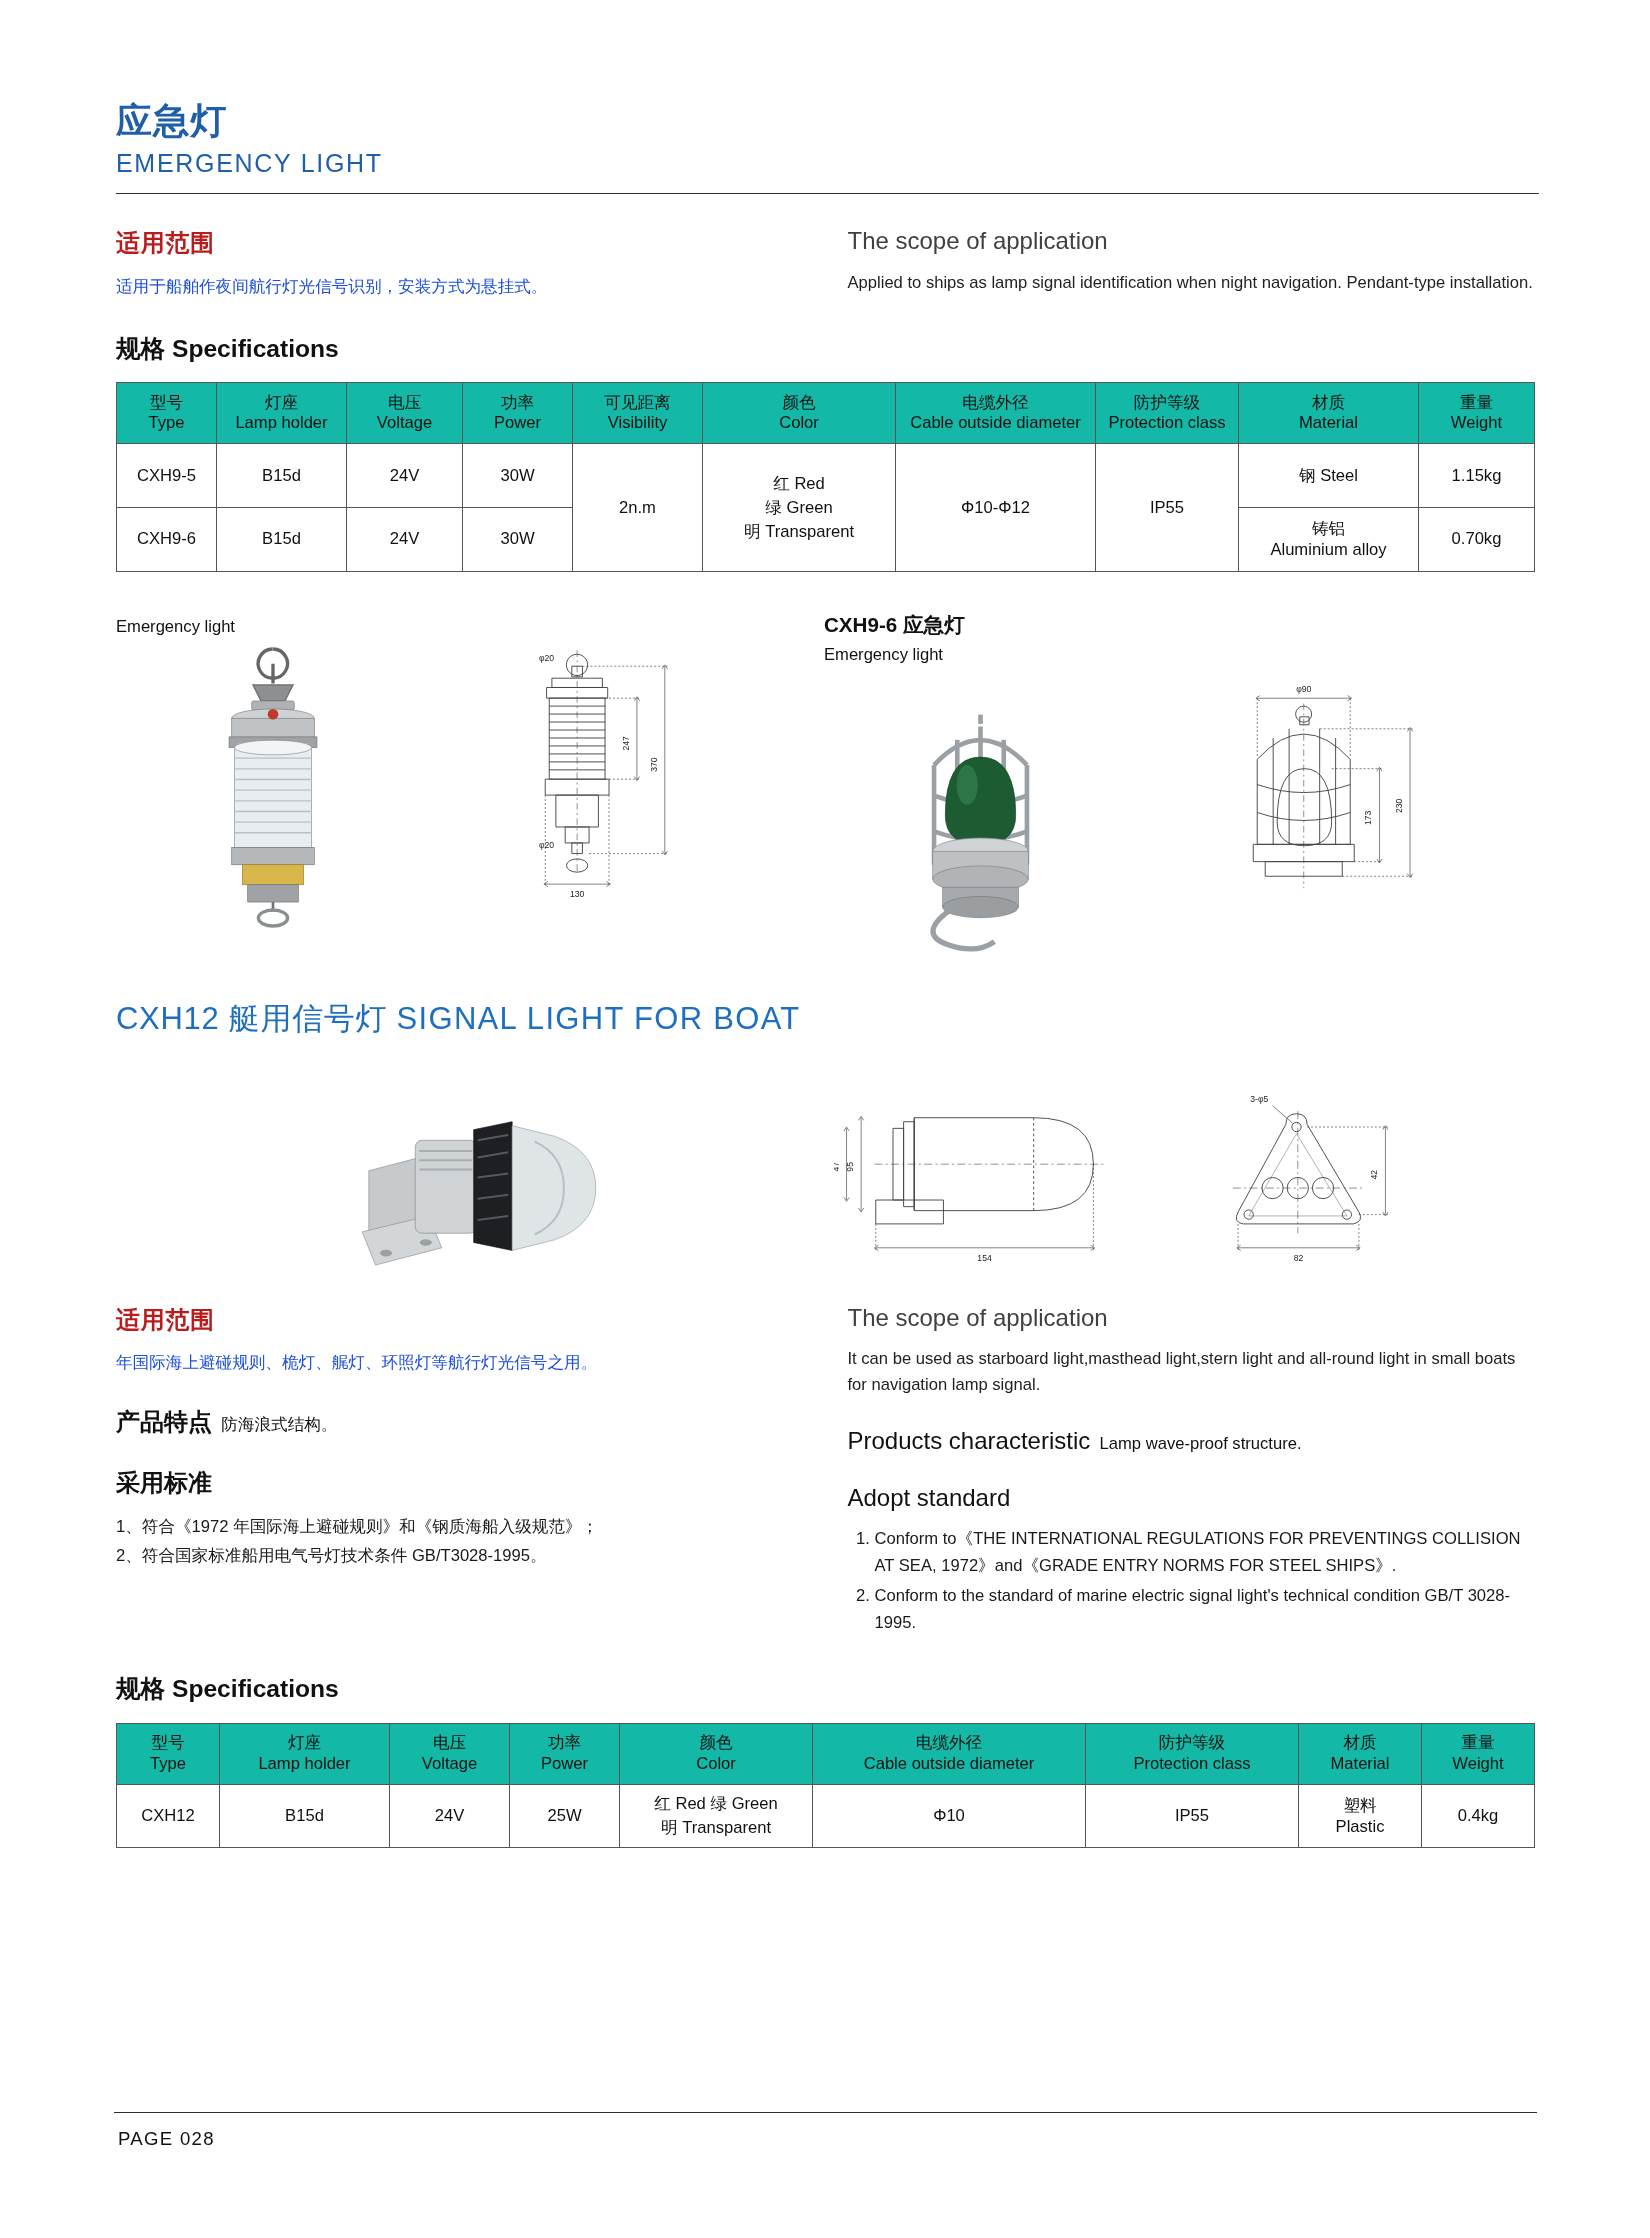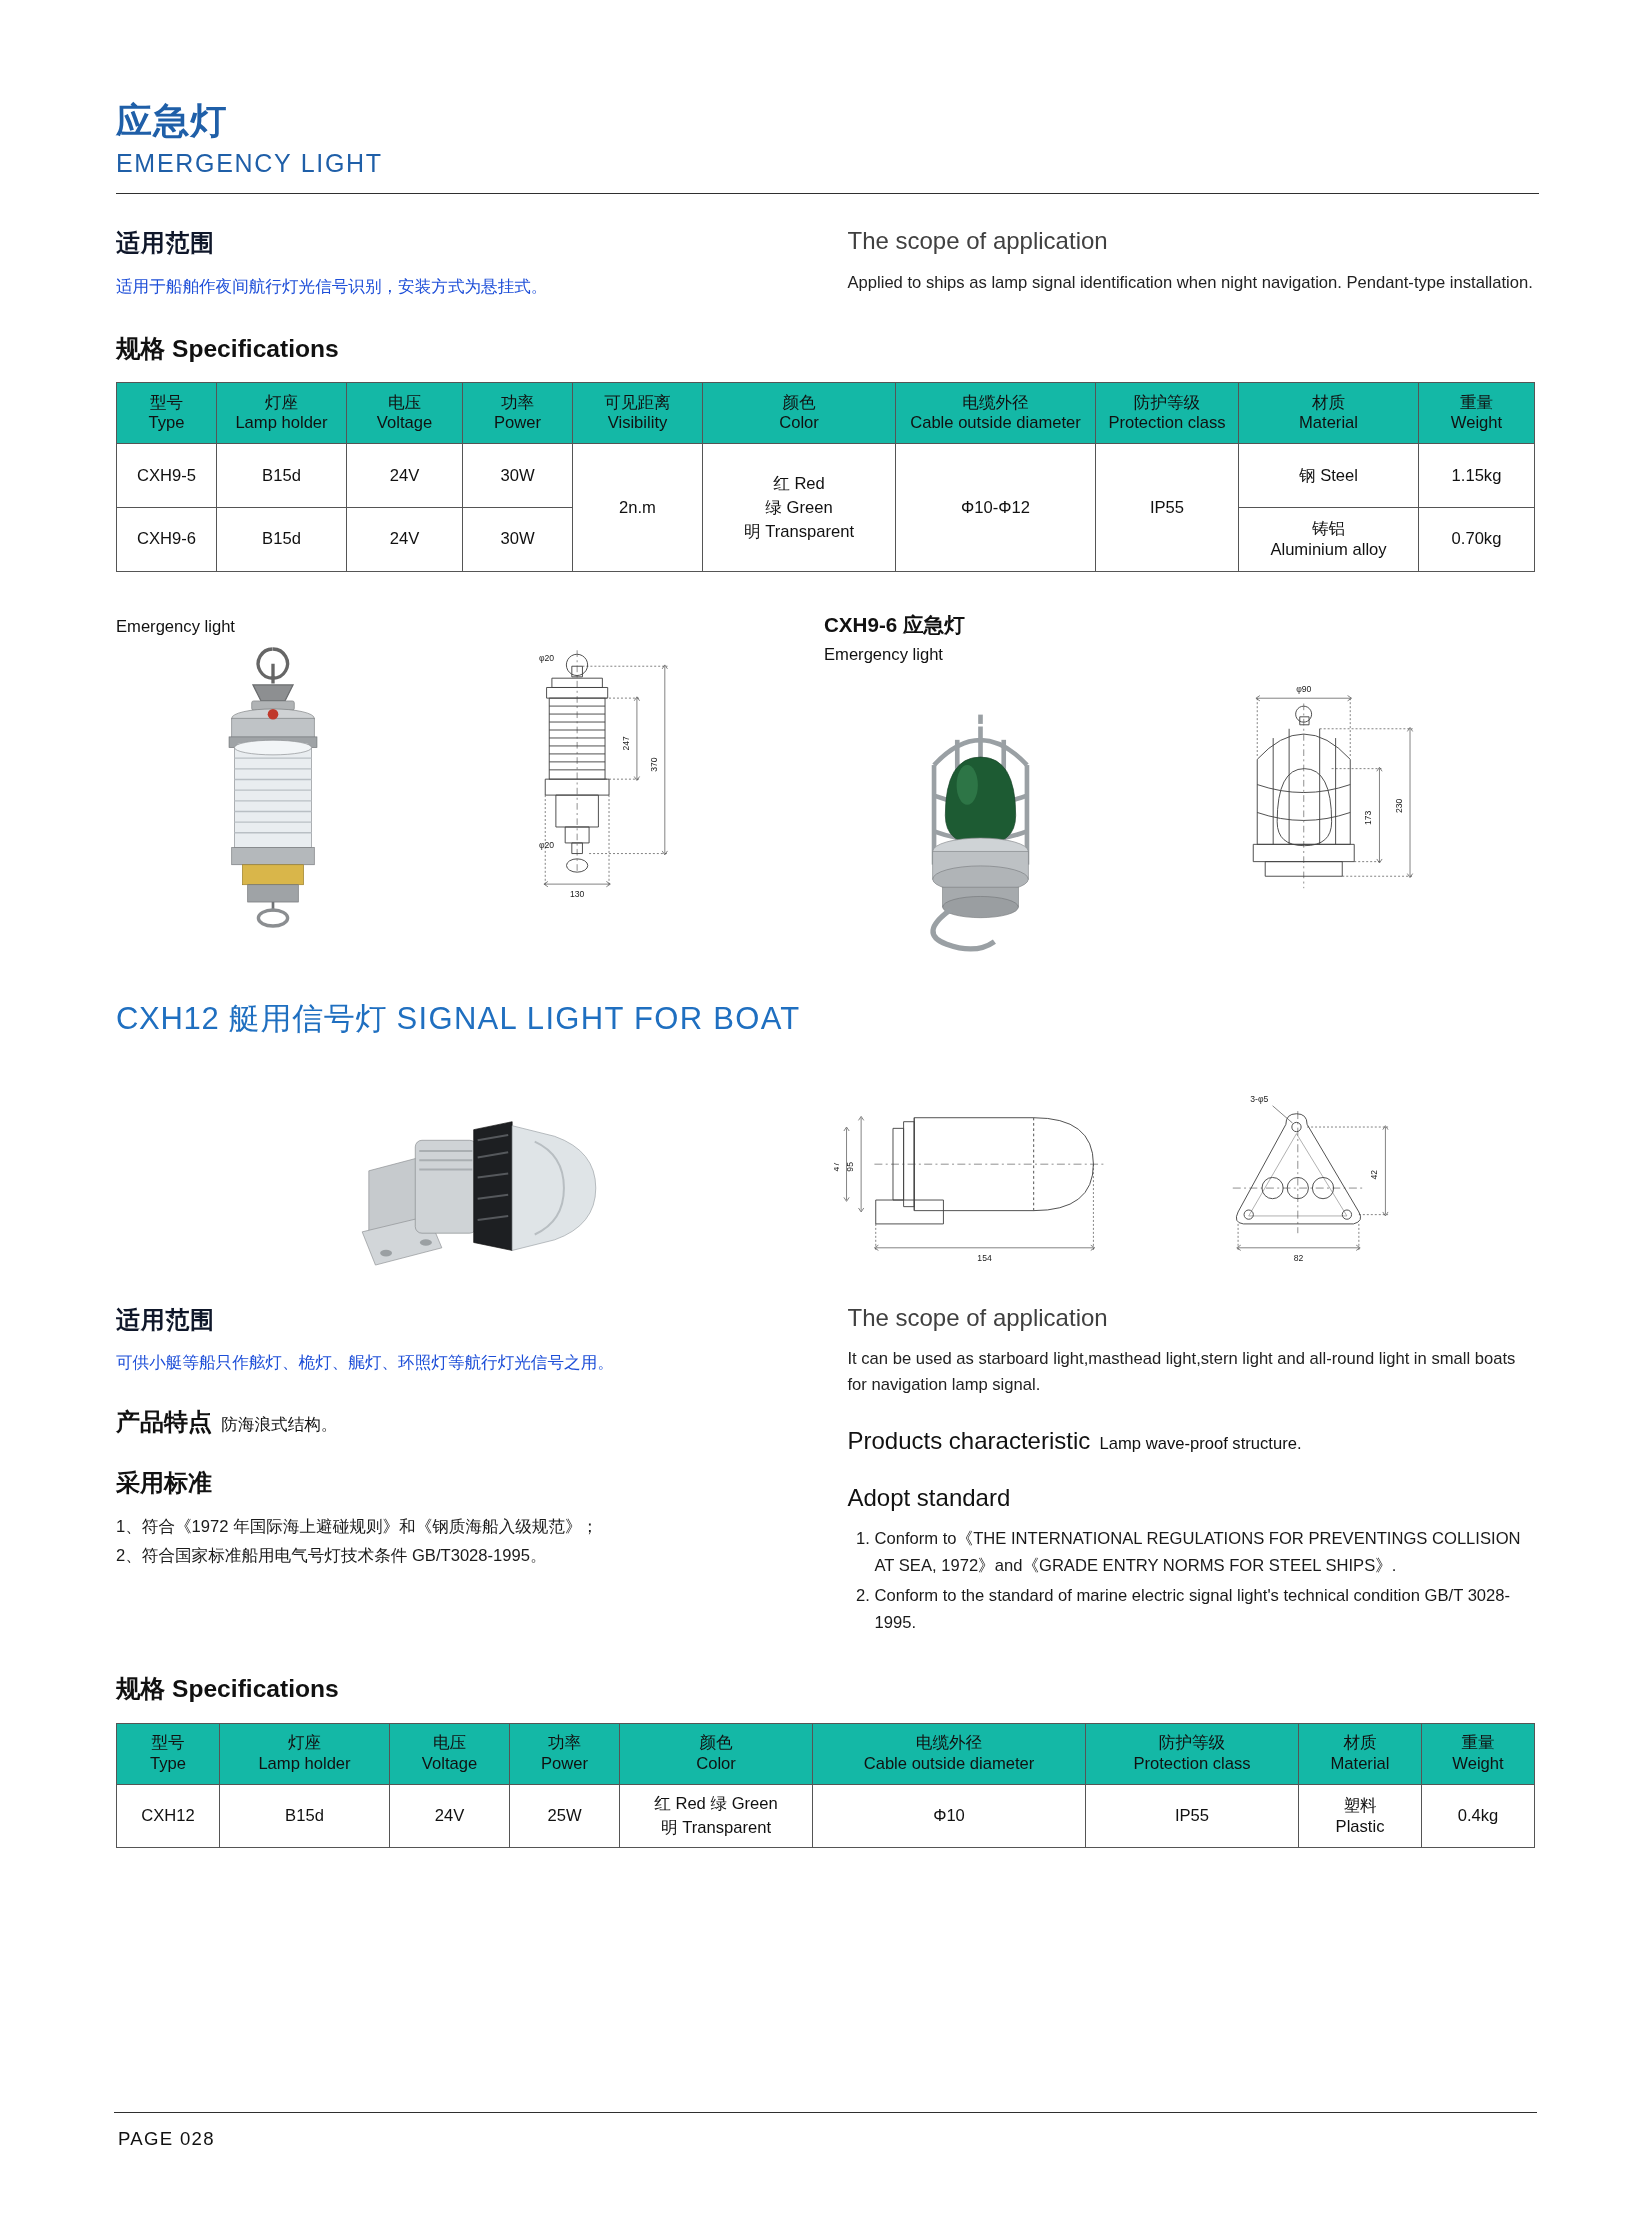--- a/index.html
+++ b/index.html
@@ -49,21 +49,21 @@
   
   .two-col {
     display:flex;
     margin-top:33px;
   }
   .col-left { width:732px; }
   .col-right { width:692px; }
   .sec-h-cn {
     font-size:24px;
     font-weight:bold;
-    color:#0f172a;
+    color:#b91c1c;
     letter-spacing:0.7px;
   }
   .sec-h-en {
     font-size:24px;
     color:#404040;
     font-weight:400;
   }
   .body-cn {
     font-size:16.6px;
     color:#1d4ed8;
@@ -594,21 +594,21 @@
           <text x="640" y="66" text-anchor="middle">3-φ5</text>
           <text x="818" y="176" transform="rotate(-90 818 176)" text-anchor="middle">42</text>
           <text x="699" y="306" text-anchor="middle">82</text>
         </svg>
       </div>
     </div>
 
     <div class="two-col2">
       <div class="c2-left">
         <div class="sec-h-cn">适用范围</div>
-        <div class="body-cn">可供小艇等船只作舷灯、桅灯、艉灯、环照灯等航行灯光信号之用。</div>
+        <div class="body-cn">年国际海上避碰规则、桅灯、艉灯、环照灯等航行灯光信号之用。</div>
 
         <div class="inline-head">
           <span>产品特点</span><span class="small">防海浪式结构。</span>
         </div>
 
         <div class="inline-head">采用标准</div>
         <div class="cn-list">
           <div>1、符合《1972 年国际海上避碰规则》和《钢质海船入级规范》；</div>
           <div>2、符合国家标准船用电气号灯技术条件 GB/T3028-1995。</div>
         </div>

